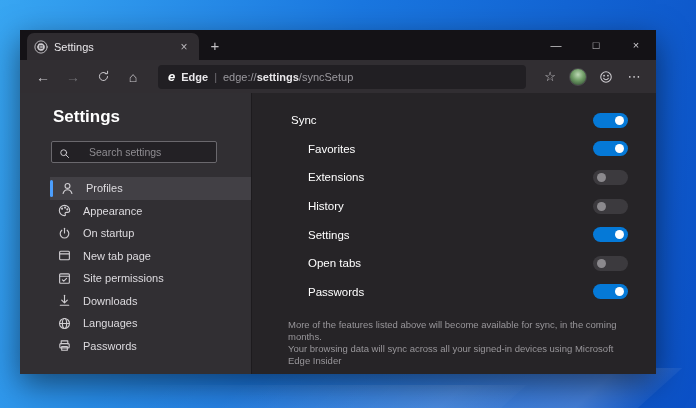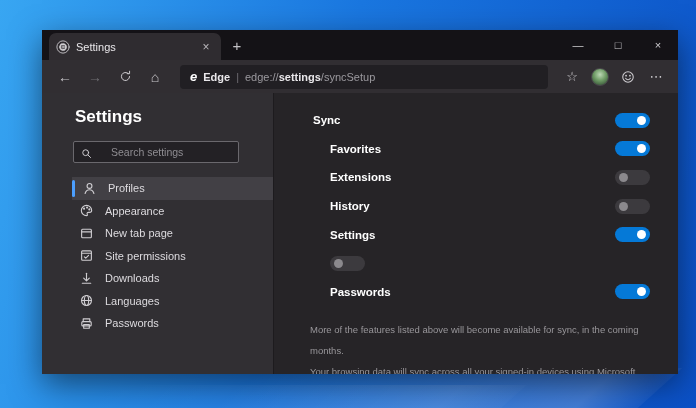--- a/index.html
+++ b/index.html
@@ -12,21 +12,21 @@
   
   .beam {
     position:absolute; pointer-events:none;
     background:linear-gradient(90deg,rgba(255,255,255,0) 0%,rgba(255,255,255,.22) 85%,rgba(255,255,255,.05) 100%);
     transform:skewX(-48deg);
   }
   .beam1 { left:240px; top:368px; width:420px; height:40px; }
   .beam2 { left:90px; top:385px; width:420px; height:30px; opacity:.5; }
 
   .window {
-    position:absolute; left:42px; top:30px; width:636px; height:344px;
+    position:absolute; left:20px; top:30px; width:636px; height:344px;
     background:#2a282b; box-shadow:0 10px 30px rgba(0,0,0,.5);
     overflow:hidden; display:flex; flex-direction:column;
   }
 
   
   .titlebar { height:30px; background:#141216; display:flex; align-items:flex-end; flex:none; position:relative; }
   .tab {
     margin-left:7px; width:172px; height:27px; background:#2f2c30;
     border-radius:7px 7px 0 0; display:flex; align-items:center; padding:0 7px; gap:6px;
   }
@@ -73,28 +73,28 @@
   .nav-item.selected .icon-wrap { margin-left:10px; }
   .nav-item.selected .accent { display:block; left:0; }
   .nav-item .icon-wrap { width:15px; height:15px; margin-left:16px; flex:none; }
   .nav-item.selected .icon-wrap { margin-left:10px; }
   .nav-label { font-size:11px; white-space:nowrap; }
   svg.ic { width:100%; height:100%; stroke:#cfcdd1; fill:none; stroke-width:1.2; stroke-linecap:round; stroke-linejoin:round; }
 
   .main { flex:1; padding-top:13px; min-width:0; }
   .row { height:28.6px; display:flex; align-items:center; padding:0 28px 0 39px; }
   .row.indent { padding-left:56px; }
-  .row-label { color:#ffffff; font-size:11.5px; font-weight:700; flex:1; white-space:nowrap; }
+  .row-label { color:#ffffff; font-size:11.5px; font-weight:400; flex:1; white-space:nowrap; }
   .toggle { width:35px; height:15px; border-radius:8px; position:relative; flex:none; }
   .toggle.on { background:#0579d7; }
   .toggle.off { background:#3c3a3e; }
   .knob { position:absolute; top:3px; width:9px; height:9px; border-radius:50%; }
   .toggle.on .knob { right:4px; background:#ffffff; }
   .toggle.off .knob { left:4px; background:#8b898d; }
-  .sync-note { margin-top:13px; padding:0 24px 0 36px; color:#98969a; font-size:9.5px; line-height:21px; }
+  .sync-note { margin-top:13px; padding:0 24px 0 36px; color:#98969a; font-size:9.5px; line-height:12px; }
 </style>
 </head>
 <body>
 
 <div class="beam beam1"></div>
 <div class="beam beam2"></div>
 
 <div class="window">
 
   <div class="titlebar">
@@ -182,20 +182,30 @@
             <svg class="ic" viewBox="0 0 16 16">
                 <path d="M8 2.5a5.5 5.5 0 1 0 0 11c1 0 1.3-.8.8-1.5-.6-.9 0-2 1.2-2h1.3c1.1 0 2.2-.9 2.2-2A5.5 5.5 0 0 0 8 2.5z"></path>
                 <circle cx="5.4" cy="6" r="0.5" fill="#cfcdd1"></circle>
                 <circle cx="8.6" cy="4.9" r="0.5" fill="#cfcdd1"></circle>
                 <circle cx="11" cy="6.8" r="0.5" fill="#cfcdd1"></circle>
               </svg>
           </span>
           <span class="nav-label">Appearance</span>
         </div>
 
+        <div class="nav-item">
+
+          <span class="icon-wrap">
+            <svg class="ic" viewBox="0 0 16 16">
+                <path d="M8 2.5v5"></path>
+                <path d="M5.2 4.5a4.6 4.6 0 1 0 5.6 0"></path>
+              </svg>
+          </span>
+          <span class="nav-label">On startup</span>
+        </div>
 
         <div class="nav-item">
 
           <span class="icon-wrap">
             <svg class="ic" viewBox="0 0 16 16">
                 <rect x="2.8" y="3.5" width="10.4" height="9" rx="1"></rect>
                 <line x1="2.8" y1="6.2" x2="13.2" y2="6.2"></line>
               </svg>
           </span>
           <span class="nav-label">New tab page</span>
@@ -284,20 +294,21 @@
       </div>
 
       <div class="row indent">
         <span class="row-label">Settings</span>
         <div class="toggle on">
             <span class="knob"></span>
           </div>
       </div>
 
       <div class="row indent">
+        <span class="row-label">Open tabs</span>
         <div class="toggle off">
             <span class="knob"></span>
           </div>
       </div>
 
 
       <div class="row indent">
         <span class="row-label">Passwords</span>
         <div class="toggle on">
             <span class="knob"></span>

